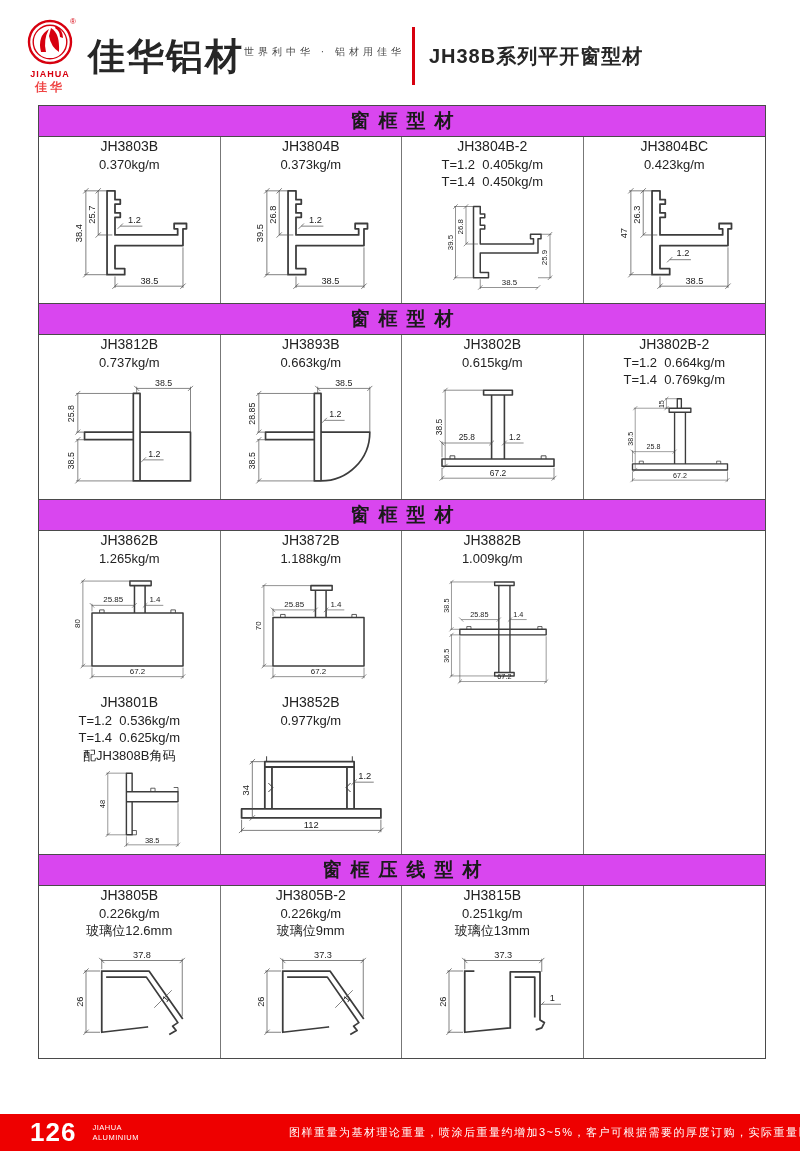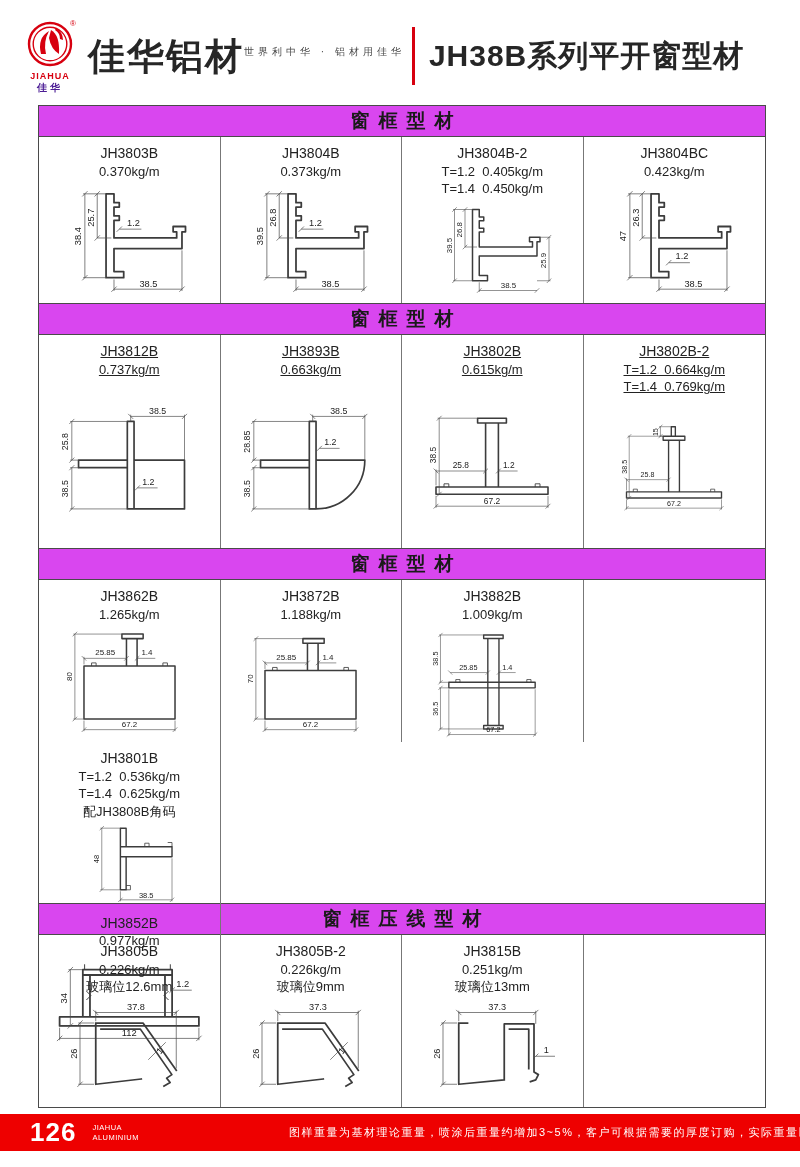--- a/index.html
+++ b/index.html
@@ -3,41 +3,41 @@
 <meta charset="utf-8">
 <style>
   html,body{margin:0;padding:0;background:#ffffff;}
   body{width:800px;height:1167px;position:relative;font-family:"Liberation Sans","DejaVu Sans",sans-serif;color:#222;}
   .page{width:800px;height:1167px;position:relative;background:#fff;overflow:hidden;}
 
   
   .header{position:absolute;top:12px;left:20px;right:20px;height:88px;display:flex;align-items:center;}
   .logo-block{width:60px;display:flex;flex-direction:column;align-items:center;margin-right:8px;}
   .logo-en{color:#d7000f;font-size:9px;font-weight:bold;letter-spacing:1px;margin-top:1px;}
-  .logo-cn{color:#4c1d95;font-size:10px;font-weight:bold;letter-spacing:3px;}
+  .logo-cn{color:#ef4444;font-size:12px;font-weight:bold;letter-spacing:3px;}
   .brand-block{display:flex;margin-right:5px;}
   .brand-name{font-size:37px;font-weight:bold;color:#262626;letter-spacing:2px;line-height:1;}
   .brand-tagline{font-size:10px;color:#4a4a4a;letter-spacing:4px;margin-top:7px;}
   .red-divider{width:3px;height:58px;background:#d7000f;margin:0 14px 0 2px;}
   .title-block{display:flex;flex-direction:column;}
-  .page-title{font-size:30px;font-weight:bold;color:#262626;letter-spacing:1px;line-height:1.05;}
+  .page-title{font-size:20px;font-weight:bold;color:#262626;letter-spacing:1px;line-height:1.05;}
   .page-subtitle{font-size:13px;color:#333;margin-top:4px;letter-spacing:.5px;}
 
   
   .table{position:absolute;left:38px;top:105px;width:726px;border:1px solid #4a4a4a;background:#fff;}
   .band{height:30px;background:#d946ef;border-top:1px solid #4a4a4a;border-bottom:1px solid #4a4a4a;display:flex;align-items:center;justify-content:center;}
   .table .band:first-child{border-top:none;}
   .band-title{font-size:19px;font-weight:bold;color:#1a1a1a;letter-spacing:9px;text-indent:9px;}
   .row{display:flex;}
-  .cell{width:25%;box-sizing:border-box;border-right:1px solid #777;display:flex;flex-direction:column;align-items:center;padding-top:7px;}
+  .cell{width:25%;box-sizing:border-box;border-right:1px solid #777;display:flex;flex-direction:column;align-items:center;}
   .cell:last-child{border-right:none;}
-  .r1{height:166px;} .r2{height:213px;text-decoration:underline;} .r3{height:162px;} .r4{height:161px;flex-direction:column;} .r5{height:172px;}
+  .r1{height:166px;} .r2{height:164px;} .r3{height:162px;} .r4{height:161px;} .r5{height:172px;}
   .code{font-size:14px;color:#222;line-height:1.35;}
   .cline{font-size:13px;color:#222;line-height:1.35;white-space:pre;}
-  .draw{flex:1;display:flex;align-items:center;justify-content:center;width:100%;}
+  .draw{flex:1;display:flex;align-items:center;justify-content:flex-end;width:100%;}
 
   
   svg .prof{fill:none;stroke:#3c3c3c;stroke-width:2;stroke-linejoin:round;stroke-linecap:square;}
   svg .thin{fill:none;stroke:#3c3c3c;stroke-width:1.1;}
   svg .dim{fill:none;stroke:#4c4c4c;stroke-width:.8;}
   svg .dtxt{font-size:10.5px;fill:#1d1d1d;font-family:"Liberation Sans",sans-serif;}
 
   
   .footer-bar{position:absolute;left:0;top:1114px;width:800px;height:37px;background:#ee0000;display:flex;align-items:center;}
   .footer-page{color:#fff;font-size:26px;font-weight:bold;margin-left:30px;letter-spacing:1px;}

